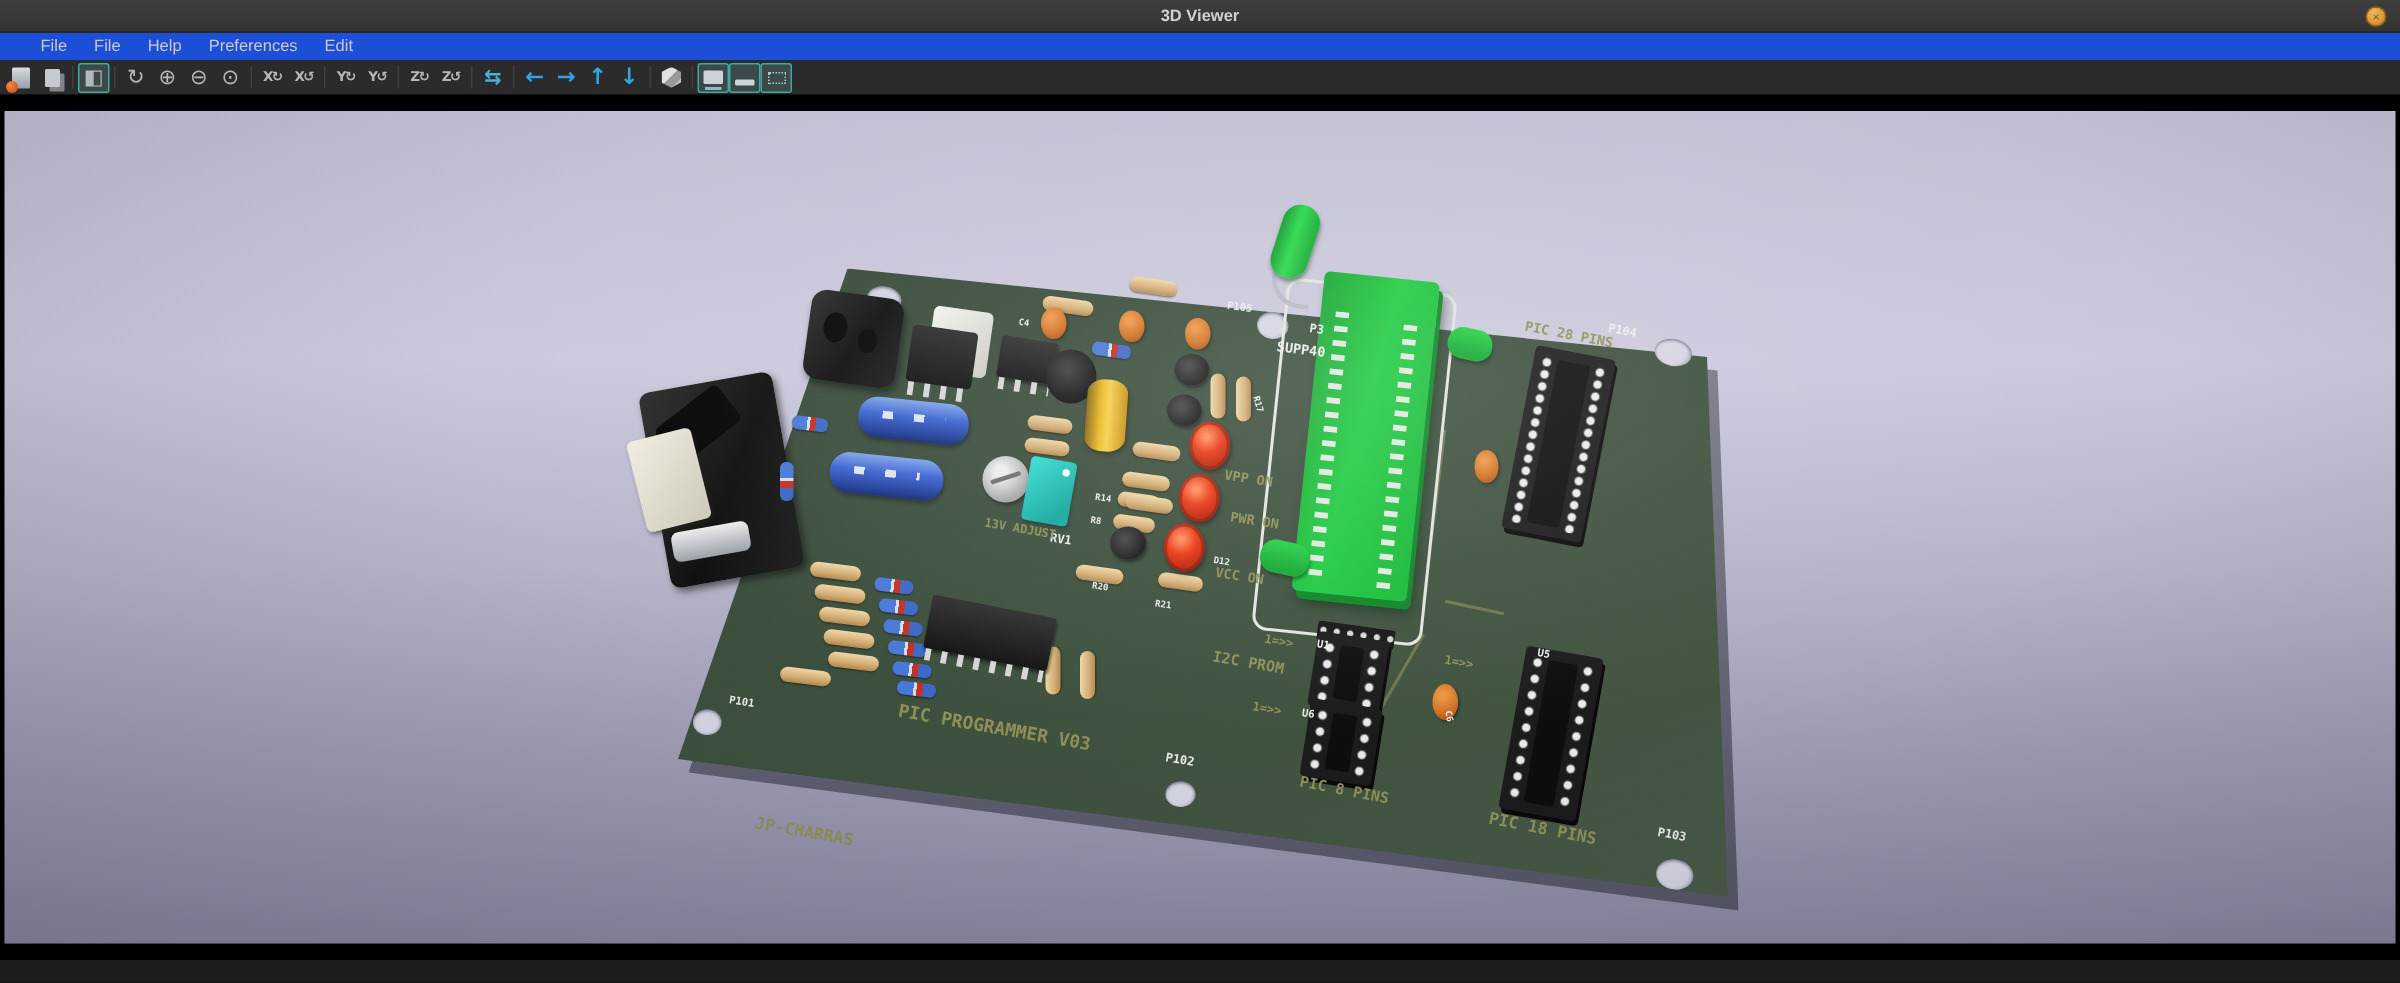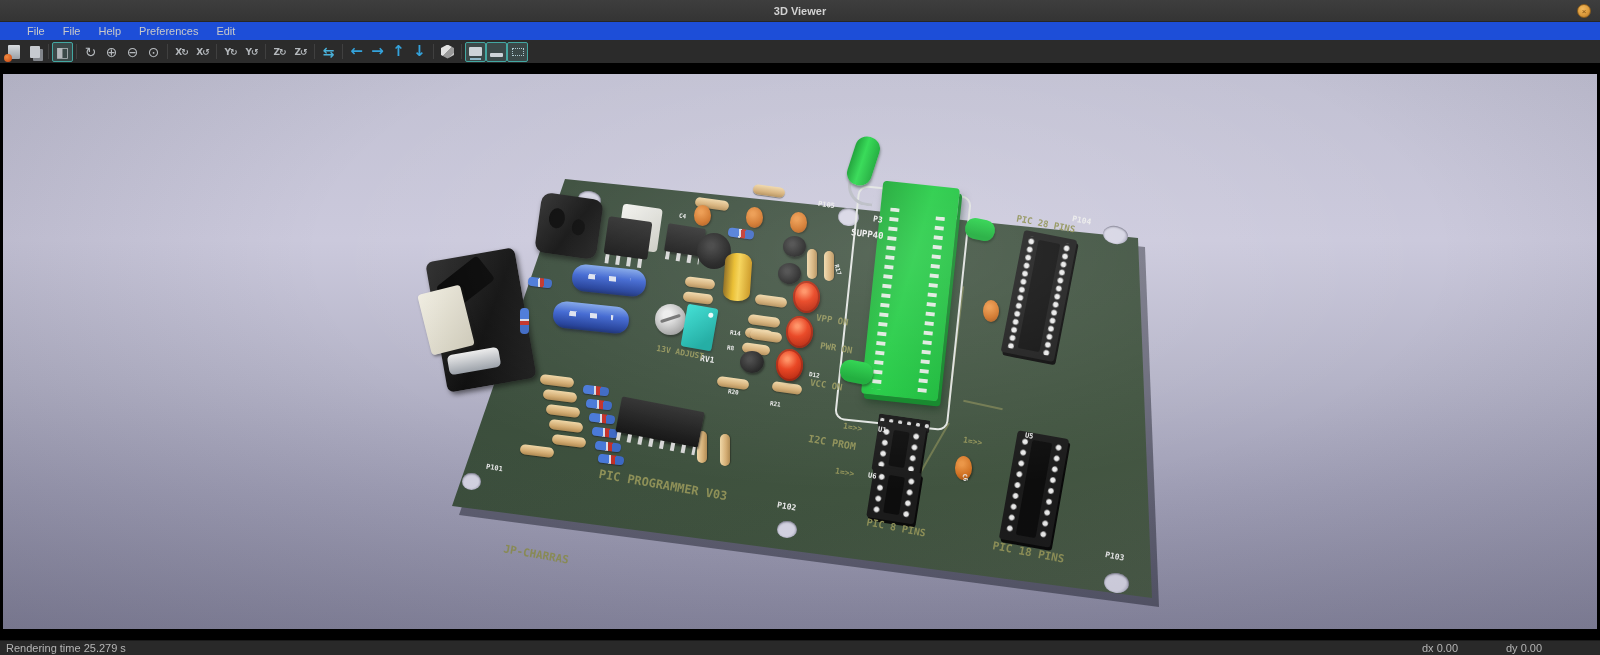--- a/index.html
+++ b/index.html
@@ -405,19 +405,14 @@
         <span class="silk" style="left:813px;top:241px;font-size:9px;transform:rotate(9deg);">VPP ON</span>
         <span class="silk" style="left:817px;top:269px;font-size:9px;transform:rotate(9deg);">PWR ON</span>
         <span class="silk" style="left:807px;top:306px;font-size:9px;transform:rotate(9deg);">VCC ON</span>
         <span class="silk" style="left:840px;top:349px;font-size:8px;transform:rotate(10deg);">1=&gt;&gt;</span>
         <span class="silk" style="left:832px;top:394px;font-size:8px;transform:rotate(10deg);">1=&gt;&gt;</span>
         <span class="silk" style="left:960px;top:363px;font-size:8px;transform:rotate(10deg);">1=&gt;&gt;</span>
       </div>
     </div>
   </div>
 
-  <div class="statusbar">
-    <span class="st-render">Rendering time 25.279 s</span>
-    <span class="st-dx">dx 0.00</span>
-    <span class="st-dy">dy 0.00</span>
-  </div>
 
 </div>
 
 </body></html>

